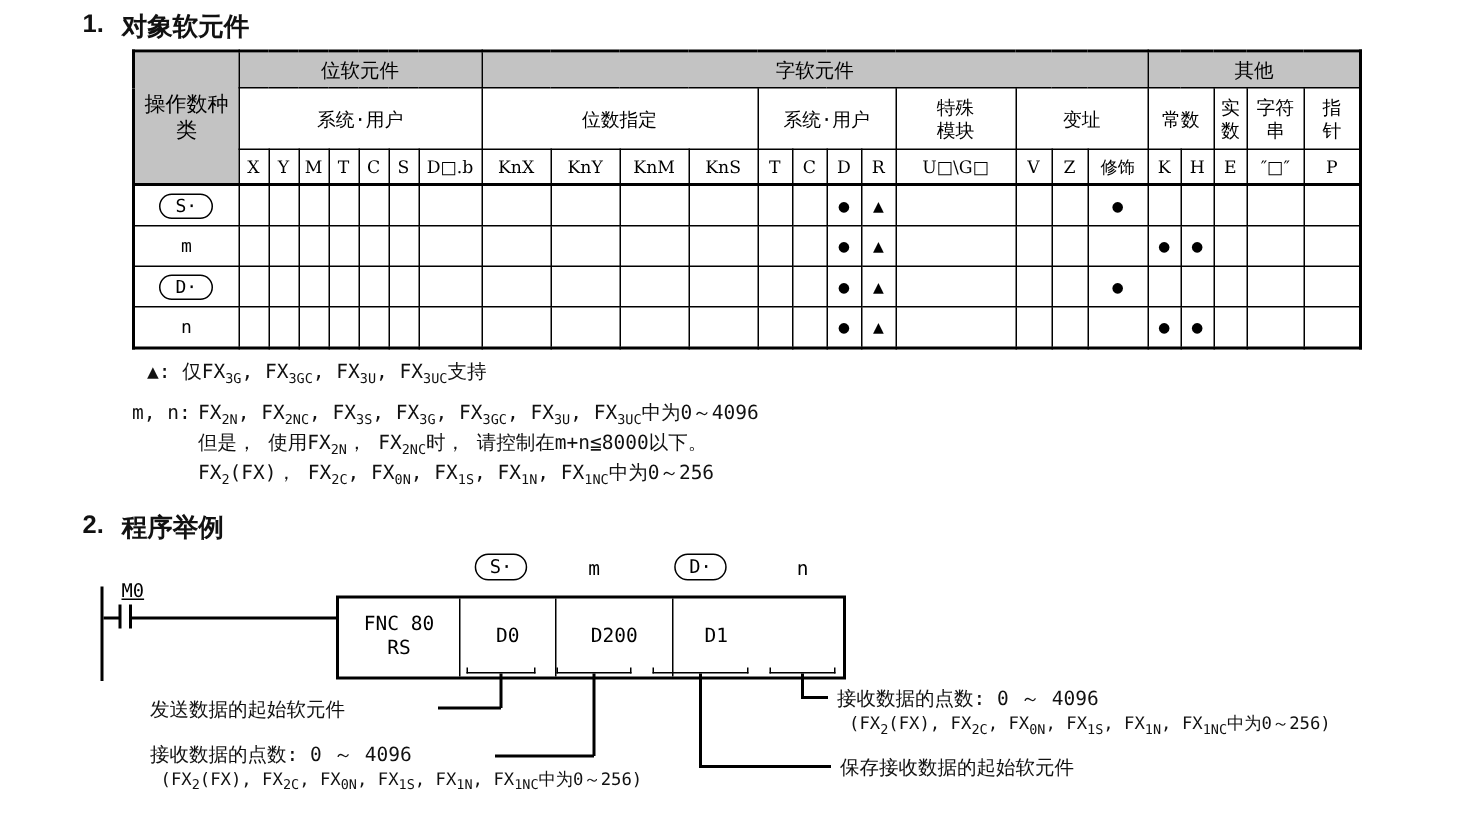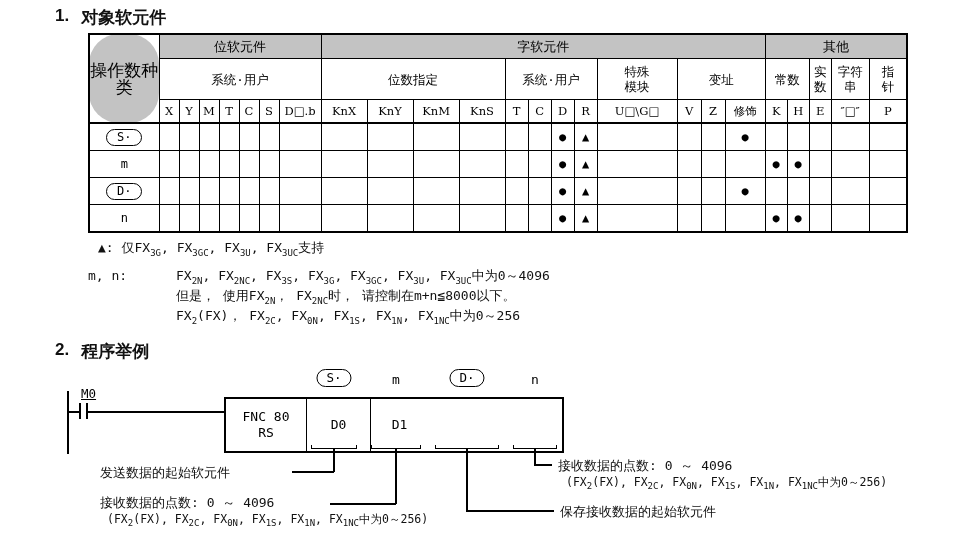--- a/index.html
+++ b/index.html
@@ -8,31 +8,31 @@
   .heading{position:absolute;font-family:"Liberation Sans","DejaVu Sans",sans-serif;
            font-weight:600;font-size:17px;color:#111;display:flex;gap:12px;}
   
   table.op{position:absolute;left:88px;top:33px;border-collapse:collapse;table-layout:fixed;
            width:818px;border:2px solid #000;}
   table.op th,table.op td{border:1px solid #000;padding:0;text-align:center;vertical-align:middle;
            font-weight:normal;overflow:hidden;}
   table.op thead{border-bottom:2px solid #000;}
   .g{background:#c3c3c3;}
   .grp{font-size:13px;font-weight:600;height:23px;}
-  .corner{font-size:17px;white-space:pre-line;line-height:17px;border-radius:30px;}
+  .corner{font-size:14px;white-space:pre-line;line-height:17px;}
   .sub{font-size:12.5px;white-space:pre-line;line-height:15px;height:40px;background:#fff;}
   .colh{font-size:11.5px;height:22px;font-family:"DejaVu Serif","Liberation Serif",serif;background:#fff;}
   .oprow td{height:26px;font-size:12px;}
   .mark{font-size:11px;line-height:1;}
   .pill{display:inline-block;border:1.4px solid #000;border-radius:9px;padding:0 10px;
         font-size:12px;line-height:15px;background:#fff;}
   
   .note{position:absolute;font-size:13px;color:#111;}
   sub{font-size:9px;line-height:0;}
-  .mnflex{display:flex;gap:44px;}
+  .mnflex{display:flex;}
   .mnlines div{line-height:20px;white-space:nowrap;}
   
   .abs{position:absolute;text-decoration:underline;}
   .vline{position:absolute;background:#000;width:1.5px;}
   .hline{position:absolute;background:#000;height:1.5px;}
   .tag{position:absolute;font-size:13px;transform:translateX(-50%);}
   .lpill{position:absolute;transform:translateX(-50%);border:1.4px solid #000;border-radius:10px;
          padding:0 9px;font-size:12.5px;line-height:16px;background:#fff;}
   .ibox{position:absolute;left:224px;top:397px;width:340px;height:56px;border:2px solid #000;
         display:flex;box-sizing:border-box;}
@@ -273,20 +273,21 @@
     <div class="vline" style="left:79px;top:403px;height:16px;width:2px;"></div>
     <div class="vline" style="left:86px;top:403px;height:16px;width:2px;"></div>
     <div class="hline" style="left:88px;top:411px;width:136px;"></div>
 
     <div class="ibox">
       <div class="icell" style="width:80px;">
         <span>FNC 80</span>
         <span>RS</span>
       </div>
       <div class="icell" style="width:64px;">D0</div>
+      <div class="icell" style="width:78px;">D200</div>
       <div class="icell" style="width:58px;">D1</div>
     </div>
 
     <div class="brk" style="left:311px;top:445px;width:46px;"></div>
     <div class="brk" style="left:371px;top:445px;width:50px;"></div>
     <div class="brk" style="left:435px;top:445px;width:64px;"></div>
     <div class="brk" style="left:513px;top:445px;width:44px;"></div>
 
     <div class="vline" style="left:333px;top:449px;height:23px;"></div>
     <div class="hline" style="left:292px;top:471px;width:42px;"></div>

